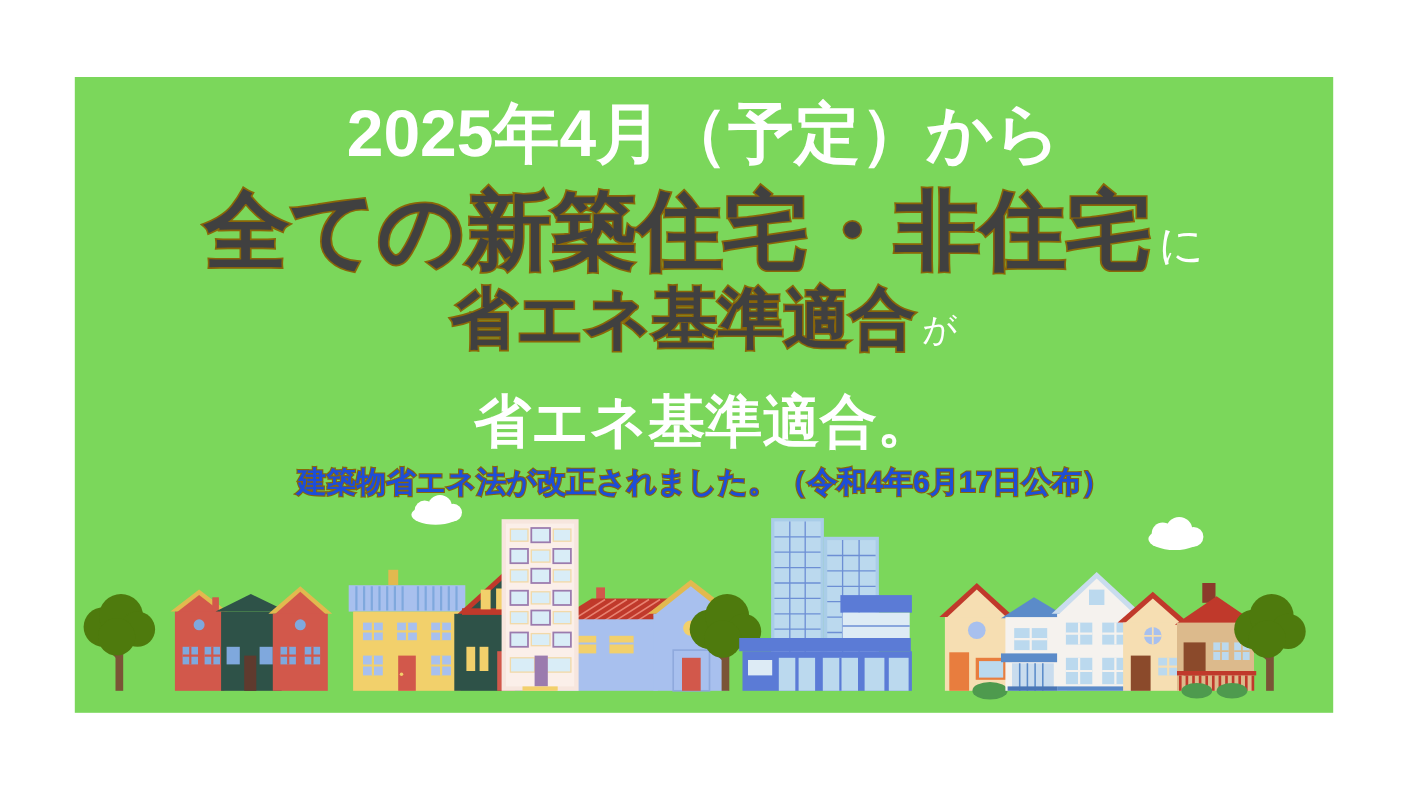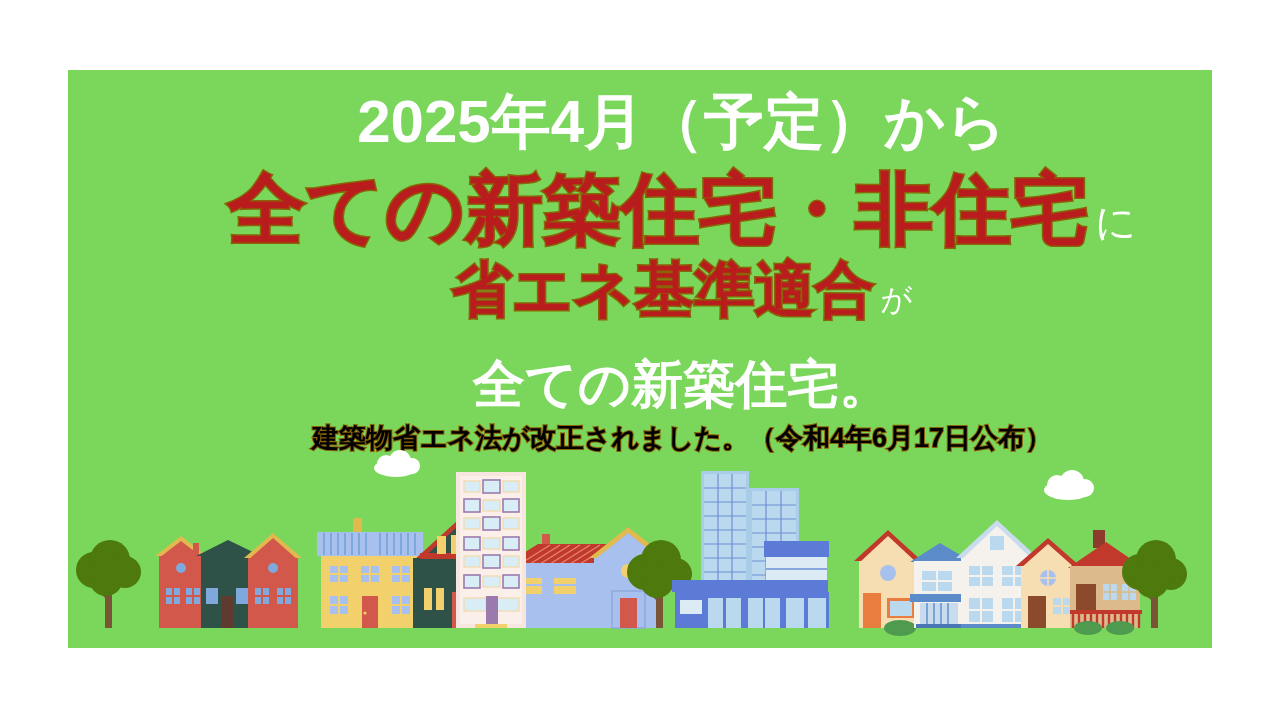--- a/index.html
+++ b/index.html
@@ -41,37 +41,36 @@
     top: 0;
     width: 1144px;
     text-align: center;
     user-select: none;
   }
 
   .line {
     width: 100%;
     white-space: nowrap;
     line-height: 1.0;
-    padding-left: 42px;
   }
 
   .white-txt {
     color: #ffffff;
     font-weight: bold;
   }
 
   .gold-txt {
-    color: #b91c1c;
+    color: #404040;
     font-weight: bold;
     -webkit-text-stroke: 3px #8A6508;
     paint-order: stroke fill;
   }
 
   .gold-txt-sm {
-    color: #000000;
+    color: #1d4ed8;
     font-weight: bold;
     -webkit-text-stroke: 2px #8A6508;
     paint-order: stroke fill;
   }
 
   #line1 { position: absolute; top: 22px;  font-size: 60px; }
   #line2 { position: absolute; top: 100px; font-size: 78px; }
   #line3 { position: absolute; top: 190px; font-size: 60px; }
   #line4 { position: absolute; top: 288px; font-size: 52px; }
   #line5 { position: absolute; top: 355px; font-size: 27px; }
@@ -106,21 +105,21 @@
       <div class="line white-txt" id="line1">2025年4月（予定）から</div>
 
       <div class="line" id="line2">
         <span class="gold-txt">全ての新築住宅・非住宅</span><span class="sub-kana">に</span>
       </div>
 
       <div class="line" id="line3">
         <span class="gold-txt">省エネ基準適合</span><span class="sub-kana">が</span>
       </div>
 
-      <div class="line white-txt" id="line4">全ての新築住宅。</div>
+      <div class="line white-txt" id="line4">省エネ基準適合。</div>
 
       <div class="line gold-txt-sm" id="line5">建築物省エネ法が改正されました。（令和4年6月17日公布）</div>
     </div>
 
     <div id="scene">
       <svg viewBox="0 0 1144 200" xmlns="http://www.w3.org/2000/svg">
 
         <g>
           <ellipse cx="328" cy="20" rx="22" ry="9" fill="#FFFFFF"></ellipse>
           <circle cx="318" cy="16" r="9" fill="#FFFFFF"></circle>

